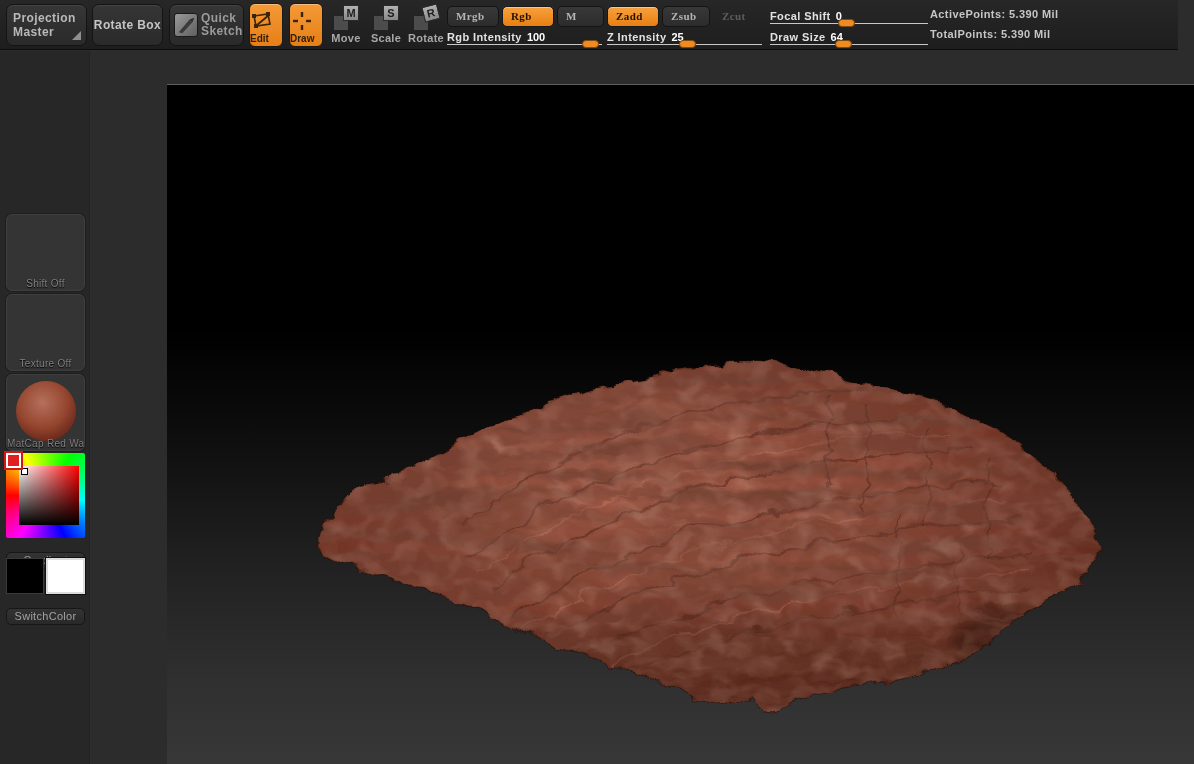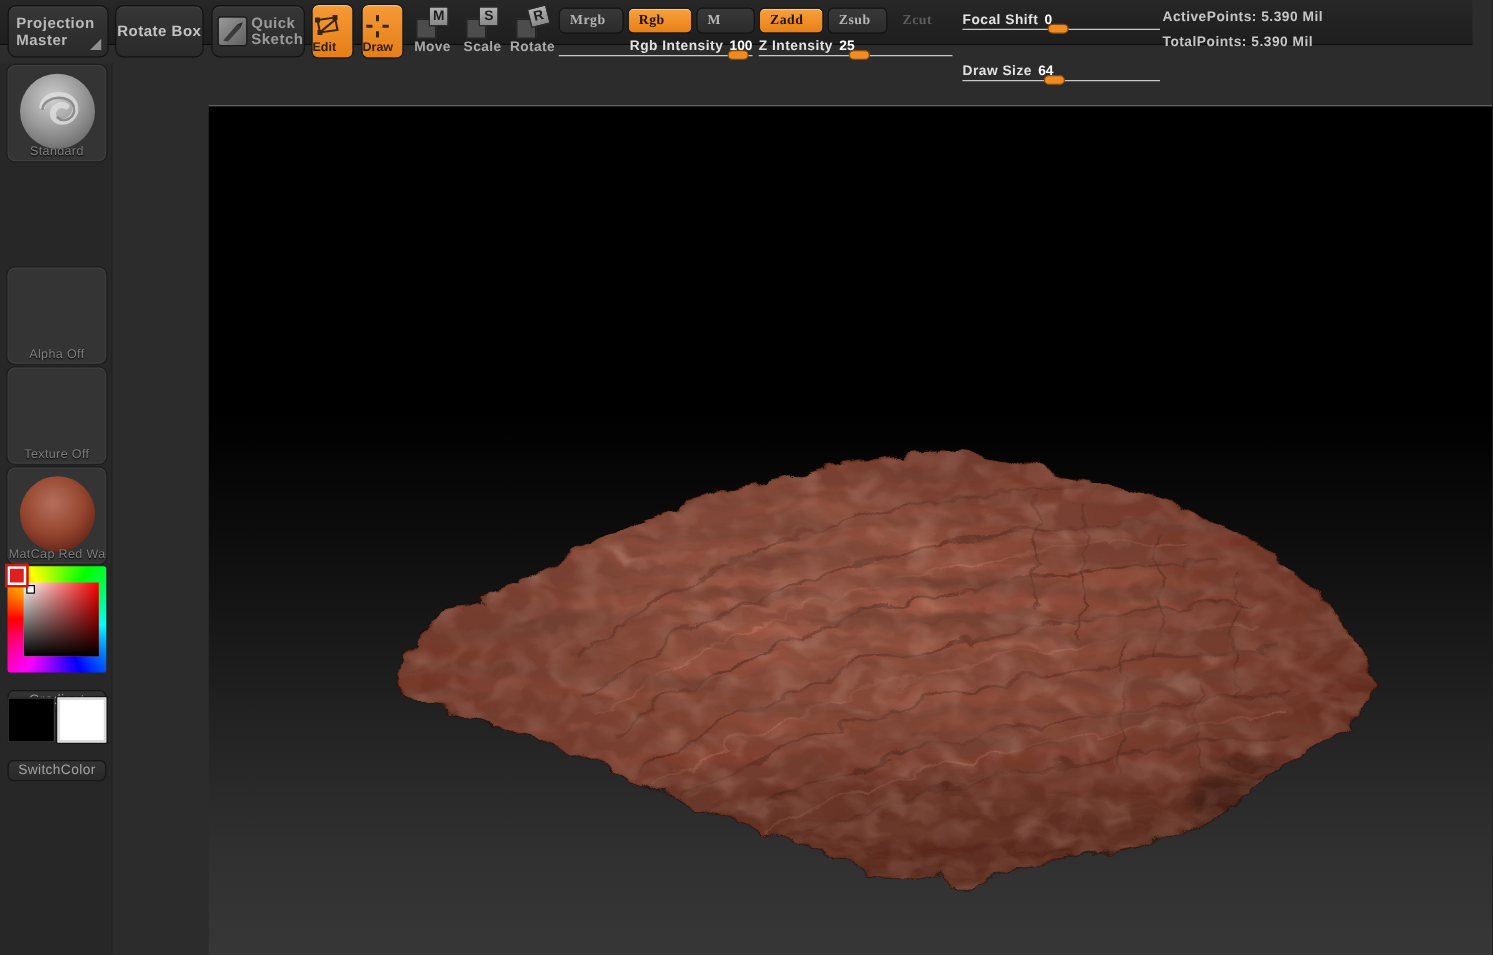--- a/index.html
+++ b/index.html
@@ -6,21 +6,21 @@
   html,body { background:#1a1a1a; }
   #root {
     position:relative; width:1194px; height:764px; overflow:hidden;
     background:#2c2c2c;
     font-family:"Liberation Sans", sans-serif;
     -webkit-font-smoothing:antialiased;
   }
 
   
   .toolbar {
-    position:absolute; top:0; left:0; right:16px; height:36px;
+    position:absolute; top:0; left:0; right:16px; height:50px;
     background:linear-gradient(#272727,#1e1e1e);
     border-bottom:1px solid #0d0d0d; z-index:10;
   }
   .tb-btn {
     position:absolute; background:linear-gradient(#363636,#2a2a2a);
     border:1px solid #141414; border-radius:7px;
     box-shadow:inset 0 1px 0 rgba(255,255,255,0.07);
     color:#b9b9b9; font-weight:bold; font-size:12px; letter-spacing:0.4px;
     display:flex; align-items:center; cursor:pointer;
   }
@@ -81,24 +81,24 @@
   .mode-flat { background:none; border:1px solid transparent; color:#5d5d5d; cursor:default; }
   .m-mrgb { left:447px; width:52px; }
   .m-rgb  { left:502px; width:52px; }
   .m-m    { left:557px; width:47px; }
   .m-zadd { left:607px; width:52px; }
   .m-zsub { left:662px; width:48px; }
   .m-zcut { left:713px; width:48px; }
 
   
   .slider { position:absolute; height:18px; cursor:pointer; }
-  .sl-rgbint { left:447px; top:27px; width:155px;text-align:right; }
+  .sl-rgbint { left:447px; top:27px; width:155px; }
   .sl-zint   { left:607px; top:27px; width:155px; }
   .sl-focal  { left:770px; top:6px;  width:158px; }
-  .sl-draw   { left:770px; top:27px; width:158px;margin-top:20px; }
+  .sl-draw   { left:770px; top:27px; width:158px; }
   .s-label { color:#e2e2e2; font-size:11px; font-weight:bold; letter-spacing:0.4px; }
   .s-value { color:#ffffff; font-size:11px; font-weight:bold; margin-left:5px; }
   .s-track { position:absolute; left:0; right:0; bottom:0; height:1px; background:#c8c8c8; }
   .s-handle {
     position:absolute; top:-4px; width:17px; height:8px; margin-left:-9px;
     background:#f08b24; border-radius:4px; border:1px solid #7e4a0d;
   }
 
   
   .stat { position:absolute; left:930px; color:#c6c6c6; font-size:11px; font-weight:bold; letter-spacing:0.4px; }
@@ -279,32 +279,24 @@
     <div class="stat stat-1">
       <span>ActivePoints:</span> <span>5.390 Mil</span>
     </div>
     <div class="stat stat-2">
       <span>TotalPoints:</span> <span>5.390 Mil</span>
     </div>
   </div>
 
   <div class="tray">
 
-    <div class="tile t-standard">
-      <span class="sphere sphere-gray"></span>
-      <svg class="swirl" width="60" height="60" viewBox="0 0 60 60">
-        <path d="M18 26 C20 14 42 14 44 26 C46 36 34 42 28 36 C23 31 30 22 37 26" fill="none" stroke="#dedede" stroke-width="5" stroke-linecap="round" opacity="0.8"></path>
-        <path d="M18 28 C20 17 41 16 43 27 C45 35 35 40 30 35" fill="none" stroke="#6f6f6f" stroke-width="2" stroke-linecap="round" opacity="0.7"></path>
-      </svg>
-      <span class="tile-label">Standard</span>
-    </div>
 
 
     <div class="tile t-alpha">
-      <span class="tile-label">Alpha Off</span>
+      <span class="tile-label">Shift Off</span>
     </div>
 
     <div class="tile t-texture">
       <span class="tile-label">Texture Off</span>
     </div>
 
     <div class="tile t-matcap">
       <span class="sphere sphere-red"></span>
       <span class="tile-label">MatCap Red Wa</span>
     </div>

